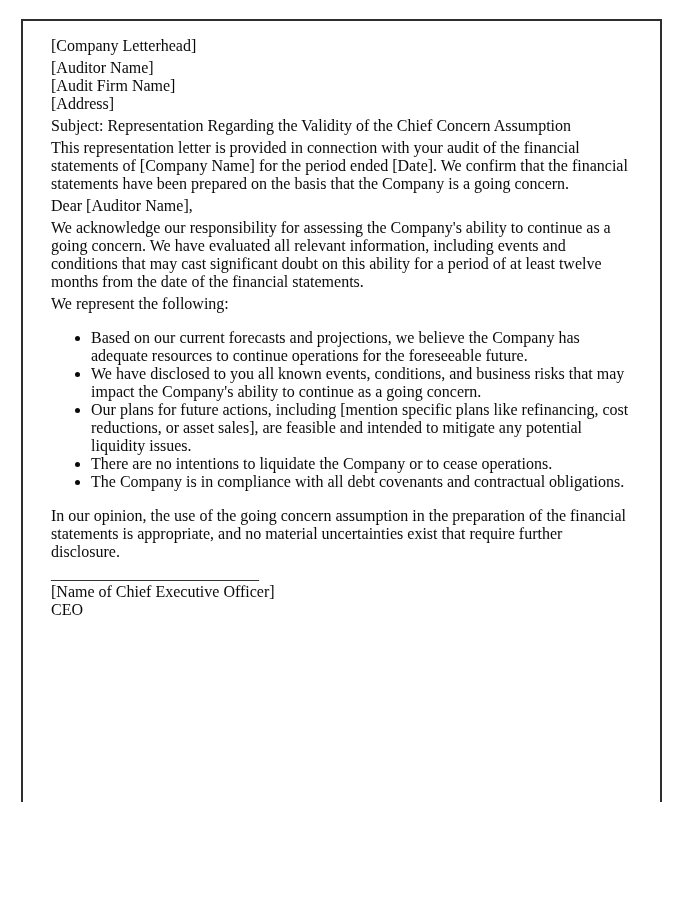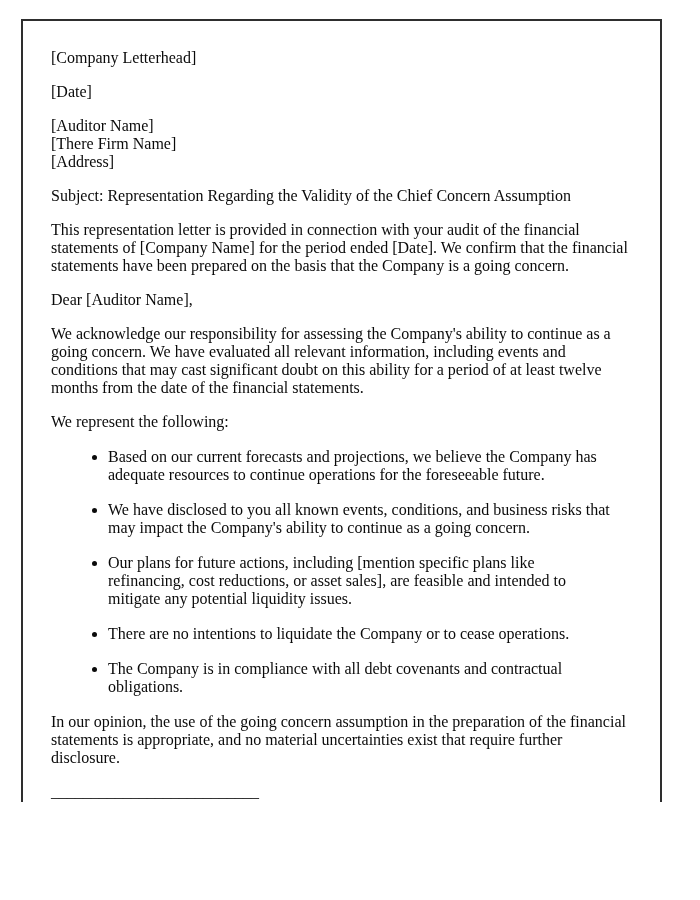--- a/index.html
+++ b/index.html
@@ -22,46 +22,45 @@
     width: 641px;
     height: 783px;
     box-sizing: border-box;
     border: 2px solid #2e2e2e;
     border-bottom: none;
     padding: 12px 28px 0 28px;
     overflow: hidden;
     line-height: 18px;
   }
   .letter-box p {
-    margin: 16px 0;
+    margin: 4px 0;
   }
   .letter-box ul {
     margin: 16px 0;
     padding-left: 40px;
     list-style-type: disc;
   }
   .letter-box li {
-    margin: 17px;
+    margin: 0;
     padding: 0;
   }
   .sig-line {
     letter-spacing: 0;
     white-space: nowrap;
   }
 </style>
 </head>
 <body>
 
 <div class="letter-box">
 
   <p>[Company Letterhead]</p>
 
-  <p>[Date]</p>
 
-  <p><span>[Auditor Name]</span><br><span>[There Firm Name]</span><br><span>[Address]</span></p>
+  <p><span>[Auditor Name]</span><br><span>[Audit Firm Name]</span><br><span>[Address]</span></p>
 
   <p>Subject: Representation Regarding the Validity of the Chief Concern Assumption</p>
 
   <p>This representation letter is provided in connection with your audit of the financial statements of [Company Name] for the period ended [Date]. We confirm that the financial statements have been prepared on the basis that the Company is a going concern.</p>
 
   <p>Dear [Auditor Name],</p>
 
   <p>We acknowledge our responsibility for assessing the Company's ability to continue as a going concern. We have evaluated all relevant information, including events and conditions that may cast significant doubt on this ability for a period of at least twelve months from the date of the financial statements.</p>
 
   <p>We represent the following:</p>
@@ -70,15 +69,15 @@
     <li>Based on our current forecasts and projections, we believe the Company has adequate resources to continue operations for the foreseeable future.</li>
     <li>We have disclosed to you all known events, conditions, and business risks that may impact the Company's ability to continue as a going concern.</li>
     <li>Our plans for future actions, including [mention specific plans like refinancing, cost reductions, or asset sales], are feasible and intended to mitigate any potential liquidity issues.</li>
     <li>There are no intentions to liquidate the Company or to cease operations.</li>
     <li>The Company is in compliance with all debt covenants and contractual obligations.</li>
   </ul>
 
   <p>In our opinion, the use of the going concern assumption in the preparation of the financial statements is appropriate, and no material uncertainties exist that require further disclosure.</p>
 
 
-  <p><span class="sig-line">__________________________</span><br><br><span>CEO</span></p>
+  <p><span class="sig-line">__________________________</span><br><span>[Name of Chief Executive Officer]</span><br><span>CEO</span></p>
 
 </div>
 
 </body></html>

